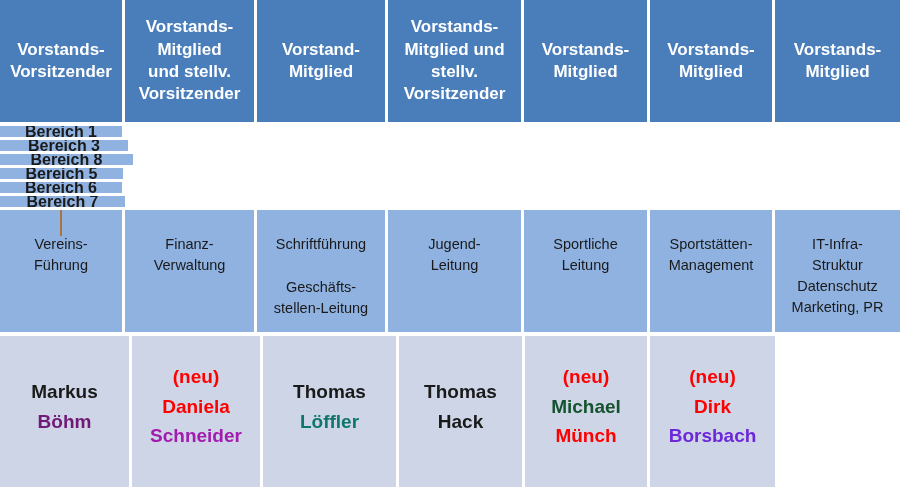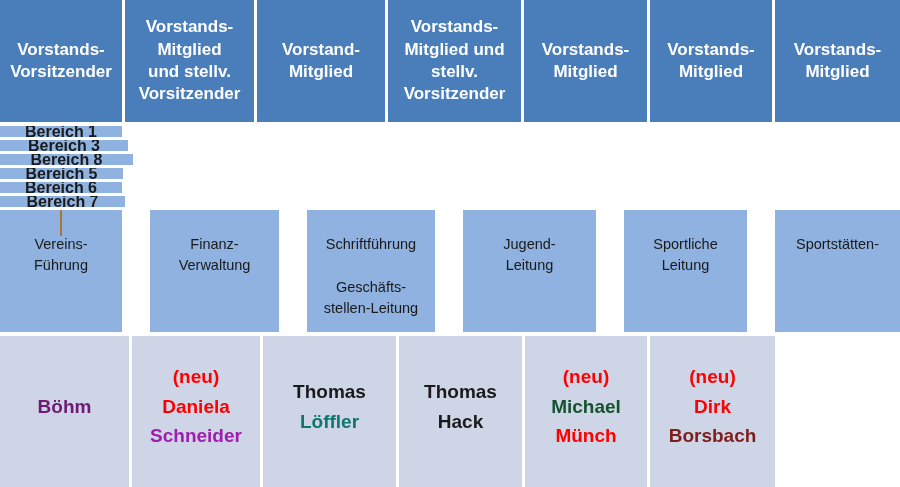--- a/index.html
+++ b/index.html
@@ -27,21 +27,21 @@
   .row {
     display: flex;
     flex-direction: row;
     width: 100%;
     box-sizing: border-box;
   }
 
   
   .row-roles   { height: 131px; }
   .row-areas   { height: 84px; flex-direction: column;  }
-  .row-tasks   { height: 131px; justify-content: space-between; }
+  .row-tasks   { height: 131px; }
   .row-names   { height: 157px; }
 
   
   .cell {
     box-sizing: border-box;
     display: flex;
     flex-direction: column;
     align-items: center;
     position: relative;
     overflow: hidden;
@@ -211,25 +211,33 @@
     <div class="cell c4">
         <span class="task-line">Jugend-</span>
         <span class="task-line">Leitung</span>
       </div>
     <div class="cell c5">
         <span class="task-line">Sportliche</span>
         <span class="task-line">Leitung</span>
       </div>
     <div class="cell c6">
         <span class="task-line">Sportstätten-</span>
+        <span class="task-line">Management</span>
+      </div>
+    <div class="cell c7">
+        <span class="task-line">IT-Infra-</span>
+        <span class="task-line">Struktur</span>
+        <span class="task-line">Datenschutz</span>
+        <span class="task-line">Marketing, PR</span>
       </div>
   </div>
 
   <div class="row row-names">
     <div class="cell c2">
+        <span class="name-line" style="color: rgb(26, 26, 26);">Markus</span>
         <span class="name-line" style="color: #701a75;">Böhm</span>
       </div>
     <div class="cell c3">
         <span class="name-line name-new" style="color: rgb(255, 0, 0);">(neu)</span>
         <span class="name-line" style="color: rgb(255, 0, 0);">Daniela</span>
         <span class="name-line" style="color: #a21caf;">Schneider</span>
       </div>
     <div class="cell c4">
         <span class="name-line" style="color: rgb(26, 26, 26);">Thomas</span>
         <span class="name-line" style="color: #0f766e;">Löffler</span>
@@ -239,17 +247,17 @@
         <span class="name-line" style="color: rgb(26, 26, 26);">Hack</span>
       </div>
     <div class="cell c6">
         <span class="name-line name-new" style="color: rgb(255, 0, 0);">(neu)</span>
         <span class="name-line" style="color: #14532d;">Michael</span>
         <span class="name-line" style="color: rgb(255, 0, 0);">Münch</span>
       </div>
     <div class="cell c7">
         <span class="name-line name-new" style="color: rgb(255, 0, 0);">(neu)</span>
         <span class="name-line" style="color: rgb(255, 0, 0); text-align: right;">Dirk</span>
-        <span class="name-line" style="color: #7f1d1d;">Borsbach</span>
+        <span class="name-line" style="color: #6d28d9;">Borsbach</span>
       </div>
   </div>
 
 </div>
 
 </body></html>

